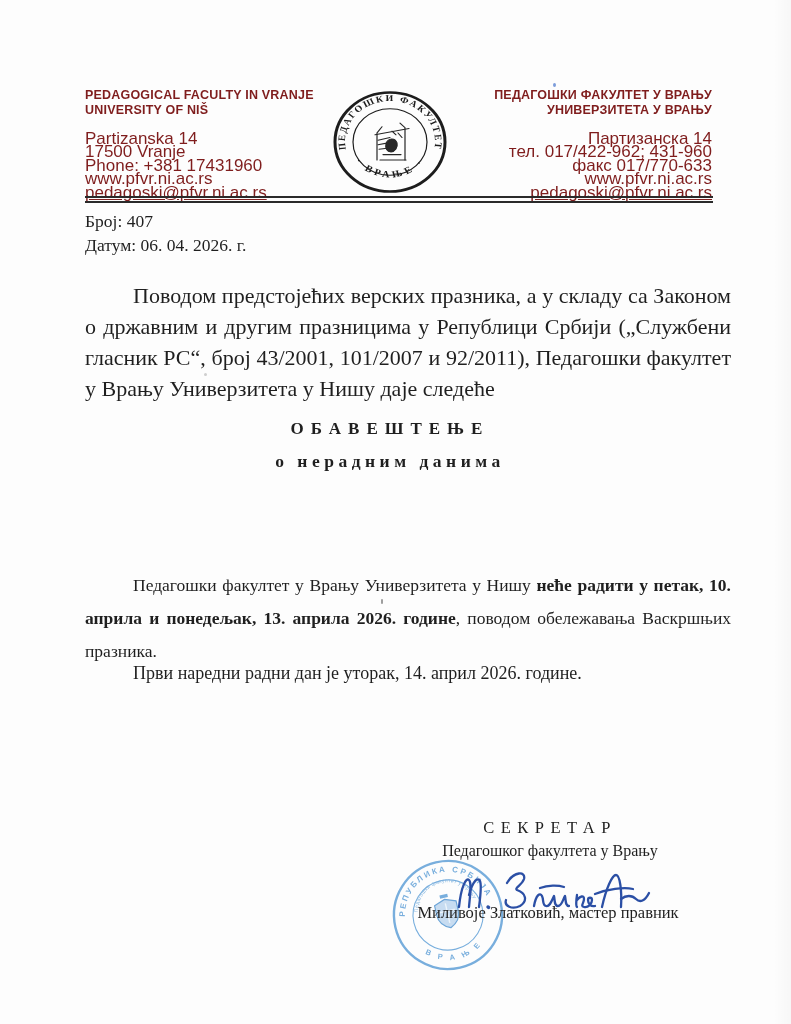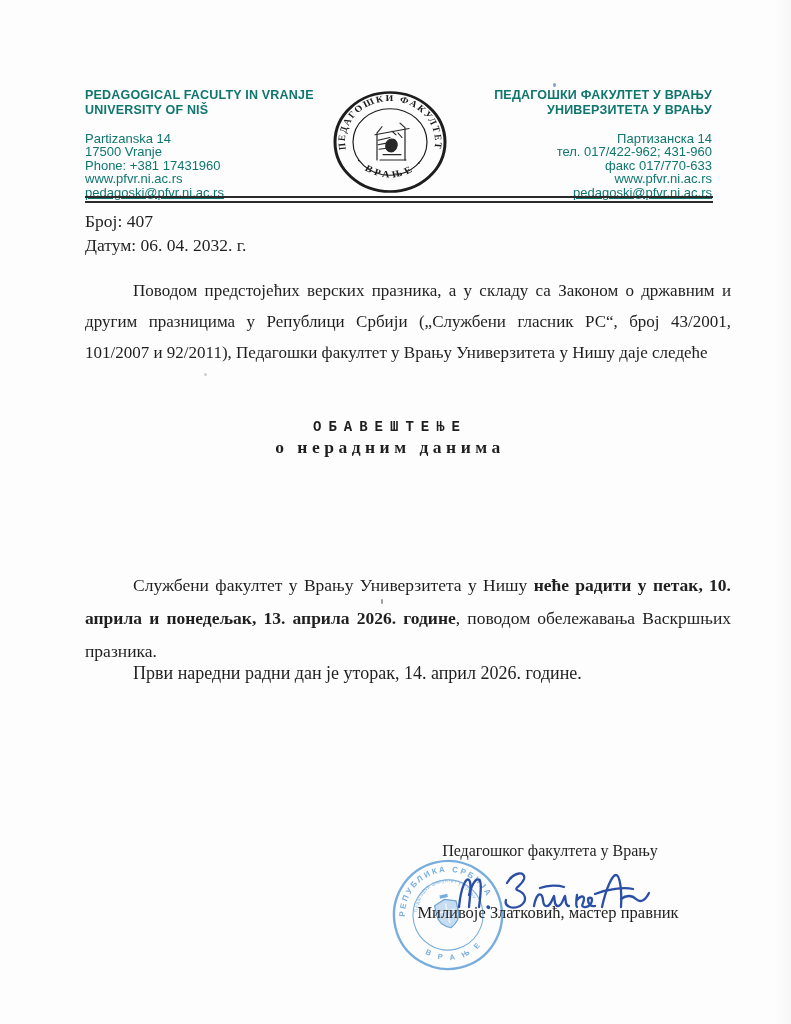--- a/index.html
+++ b/index.html
@@ -2,39 +2,39 @@
 <html><head>
 <meta charset="utf-8">
 <style>
   html,body{margin:0;padding:0;background:#fff;}
   .page{position:relative;width:791px;height:1024px;background:#fdfdfd;
         font-family:"Liberation Serif",serif;color:#1f1f1f;overflow:hidden;}
   .page::after{content:"";position:absolute;right:0;top:0;width:18px;height:100%;
         background:linear-gradient(to right,rgba(0,0,0,0),rgba(0,0,0,0.025));pointer-events:none;}
 
   
-  .hdr{position:absolute;top:88px;font-family:"Liberation Sans",sans-serif;color:#0f766e;}
+  .hdr{position:absolute;top:88px;font-family:"Liberation Sans",sans-serif;color:#7f1d1d;}
   .hdr-left{left:85px;text-align:left;}
   .hdr-right{right:79px;text-align:right;}
   .hdr .org{font-weight:bold;font-size:12.5px;line-height:15px;letter-spacing:.2px;}
-  .hdr .addr{margin-top:14px;font-size:13px;line-height:13.4px;}
+  .hdr .addr{margin-top:14px;font-size:17px;line-height:13.4px;}
   .email{text-decoration:underline;}
   .seal{position:absolute;left:330px;top:88px;}
   .rule{position:absolute;left:85px;top:196px;width:628px;height:2.5px;
         border-top:2.5px solid #2a2a2a;border-bottom:2px solid #2a2a2a;}
 
   
   .meta{position:absolute;left:85px;top:210px;font-size:17.5px;line-height:23.5px;}
 
   
-  .p1{position:absolute;left:85px;top:258px;width:646px;font-size:17px;
+  .p1{position:absolute;left:85px;top:258px;width:646px;font-size:22px;
       line-height:31px;text-align:justify;text-indent:48px;}
   .title-block{position:absolute;left:85px;top:419px;width:610px;text-align:center;font-weight:bold;}
-  .title1{font-size:14px;letter-spacing:7px;font-family:Liberation Mono, monospace;}
-  .title2{font-size:17.5px;letter-spacing:4.5px;margin-top:2px;}
+  .title1{font-size:17px;letter-spacing:7px;}
+  .title2{font-size:17.5px;letter-spacing:4.5px;margin-top:12px;}
   .p2{position:absolute;left:85px;top:551px;width:646px;font-size:17.5px;
       line-height:33px;text-align:justify;text-indent:48px;}
   .p3{position:absolute;left:85px;top:645px;width:646px;font-size:18px;text-indent:48px;}
 
   
   .sig-role{position:absolute;left:400px;top:818px;width:300px;text-align:center;
       font-size:16.5px;letter-spacing:6.5px;}
   .sig-org{position:absolute;left:400px;top:842px;width:300px;text-align:center;font-size:16px;}
   .sig-name{position:absolute;left:380px;top:903px;width:336px;text-align:center;
       font-size:16.5px;z-index:3;}
@@ -101,34 +101,35 @@
       <div>факс 017/770-633</div>
       <div>www.pfvr.ni.ac.rs</div>
       <div class="email">pedagoski@pfvr.ni.ac.rs</div>
     </div>
   </div>
 
   <div class="rule"></div>
 
   <div class="meta">
     <div>Број: 407</div>
-    <div>Датум: 06. 04. 2032. г.</div>
+    <div>Датум: 06. 04. 2026. г.</div>
   </div>
 
   <p class="p1">Поводом предстојећих верских празника, а у складу са Законом о државним и другим празницима у Републици Србији („Службени гласник РС“, број 43/2001, 101/2007 и 92/2011), Педагошки факултет у Врању Универзитета у Нишу даје следеће</p>
 
   <div class="title-block">
     <div class="title1">ОБАВЕШТЕЊЕ</div>
     <div class="title2">о нерадним данима</div>
   </div>
 
-  <p class="p2"><span>Службени факултет у Врању Универзитета у Нишу </span><b>неће радити у петак, 10. априла и понедељак, 13. априла 2026. године</b><span>, поводом обележавања Васкршњих празника.</span></p>
+  <p class="p2"><span>Педагошки факултет у Врању Универзитета у Нишу </span><b>неће радити у петак, 10. априла и понедељак, 13. априла 2026. године</b><span>, поводом обележавања Васкршњих празника.</span></p>
 
   <p class="p3">Први наредни радни дан је уторак, 14. април 2026. године.</p>
 
+  <div class="sig-role">СЕКРЕТАР</div>
   <div class="sig-org">Педагошког факултета у Врању</div>
 
   <svg class="stamp" width="116" height="116" viewBox="0 0 116 116">
     <g>
       <circle cx="58" cy="58" r="54" fill="none" stroke="#5b9dd6" stroke-width="2.4"></circle>
       <circle cx="58" cy="58" r="35" fill="none" stroke="#5b9dd6" stroke-width="1.1"></circle>
       <defs>
         <path id="stampTop" d="M 16,67 A 43,43 0 1 1 100,67"></path>
         <path id="stampInner" d="M 30,64 A 29.5,29.5 0 1 1 86,64"></path>
         <path id="stampBottom" d="M 15,68 A 44,44 0 0 0 101,68"></path>

